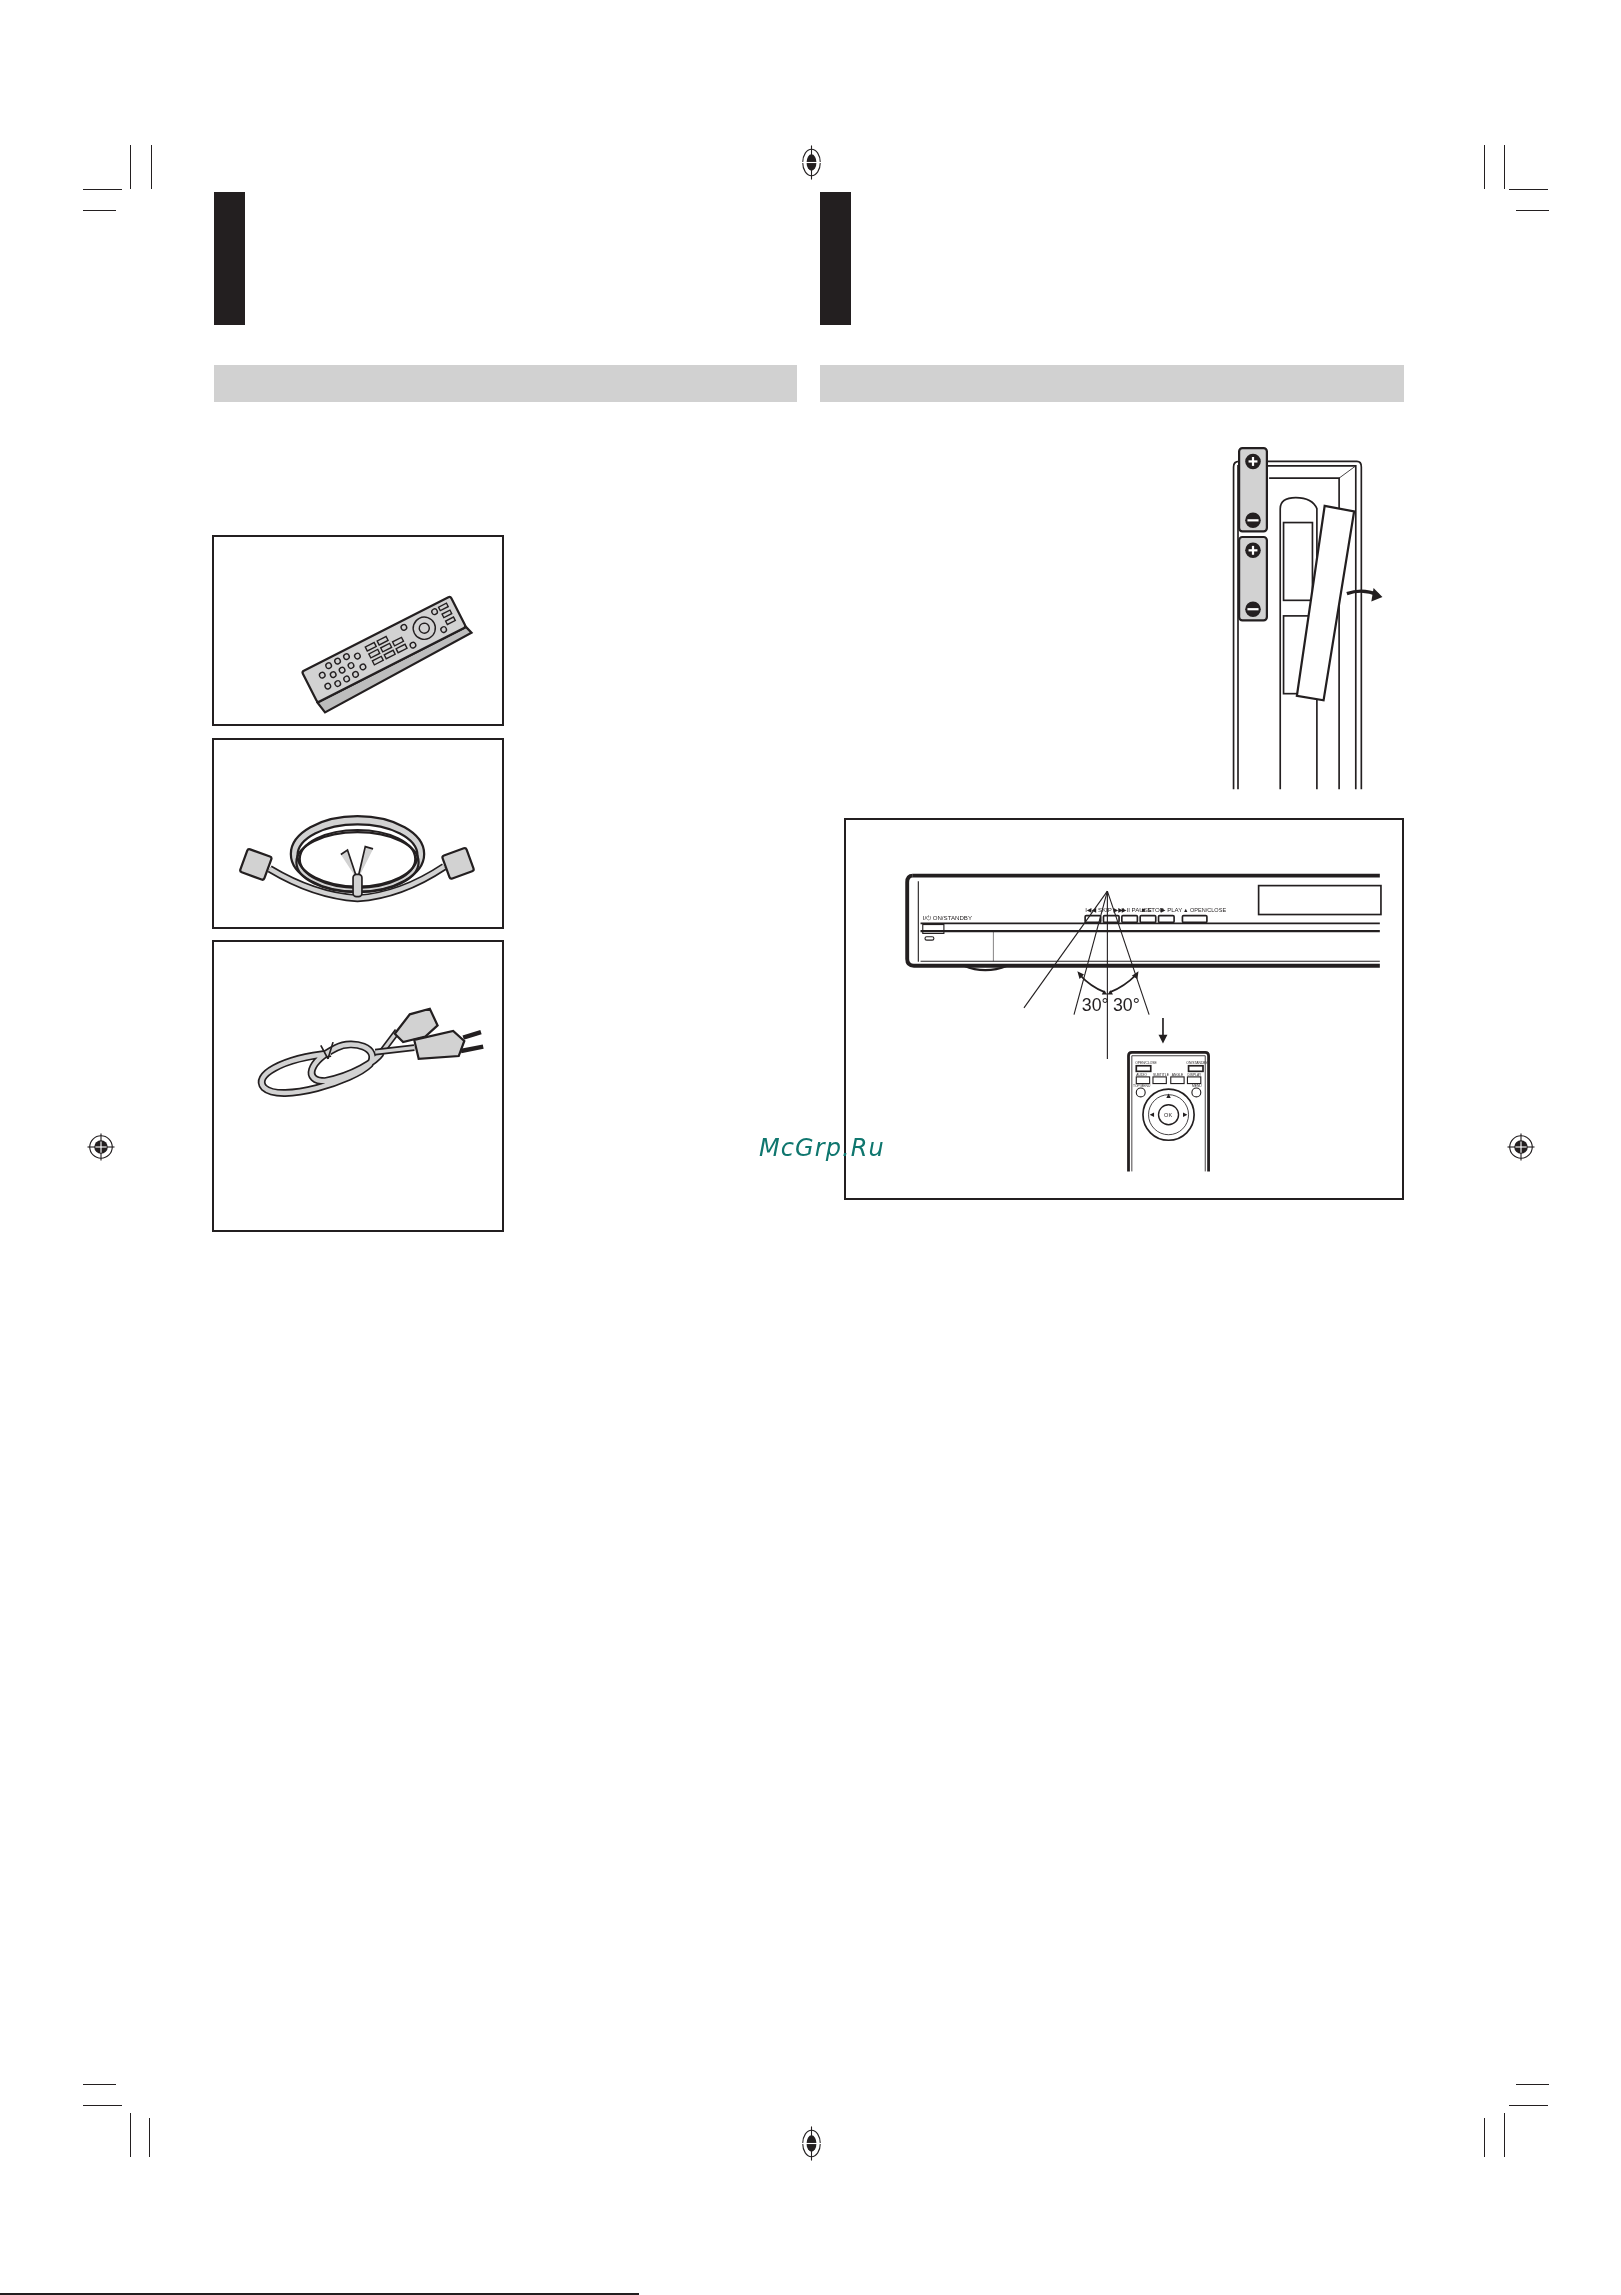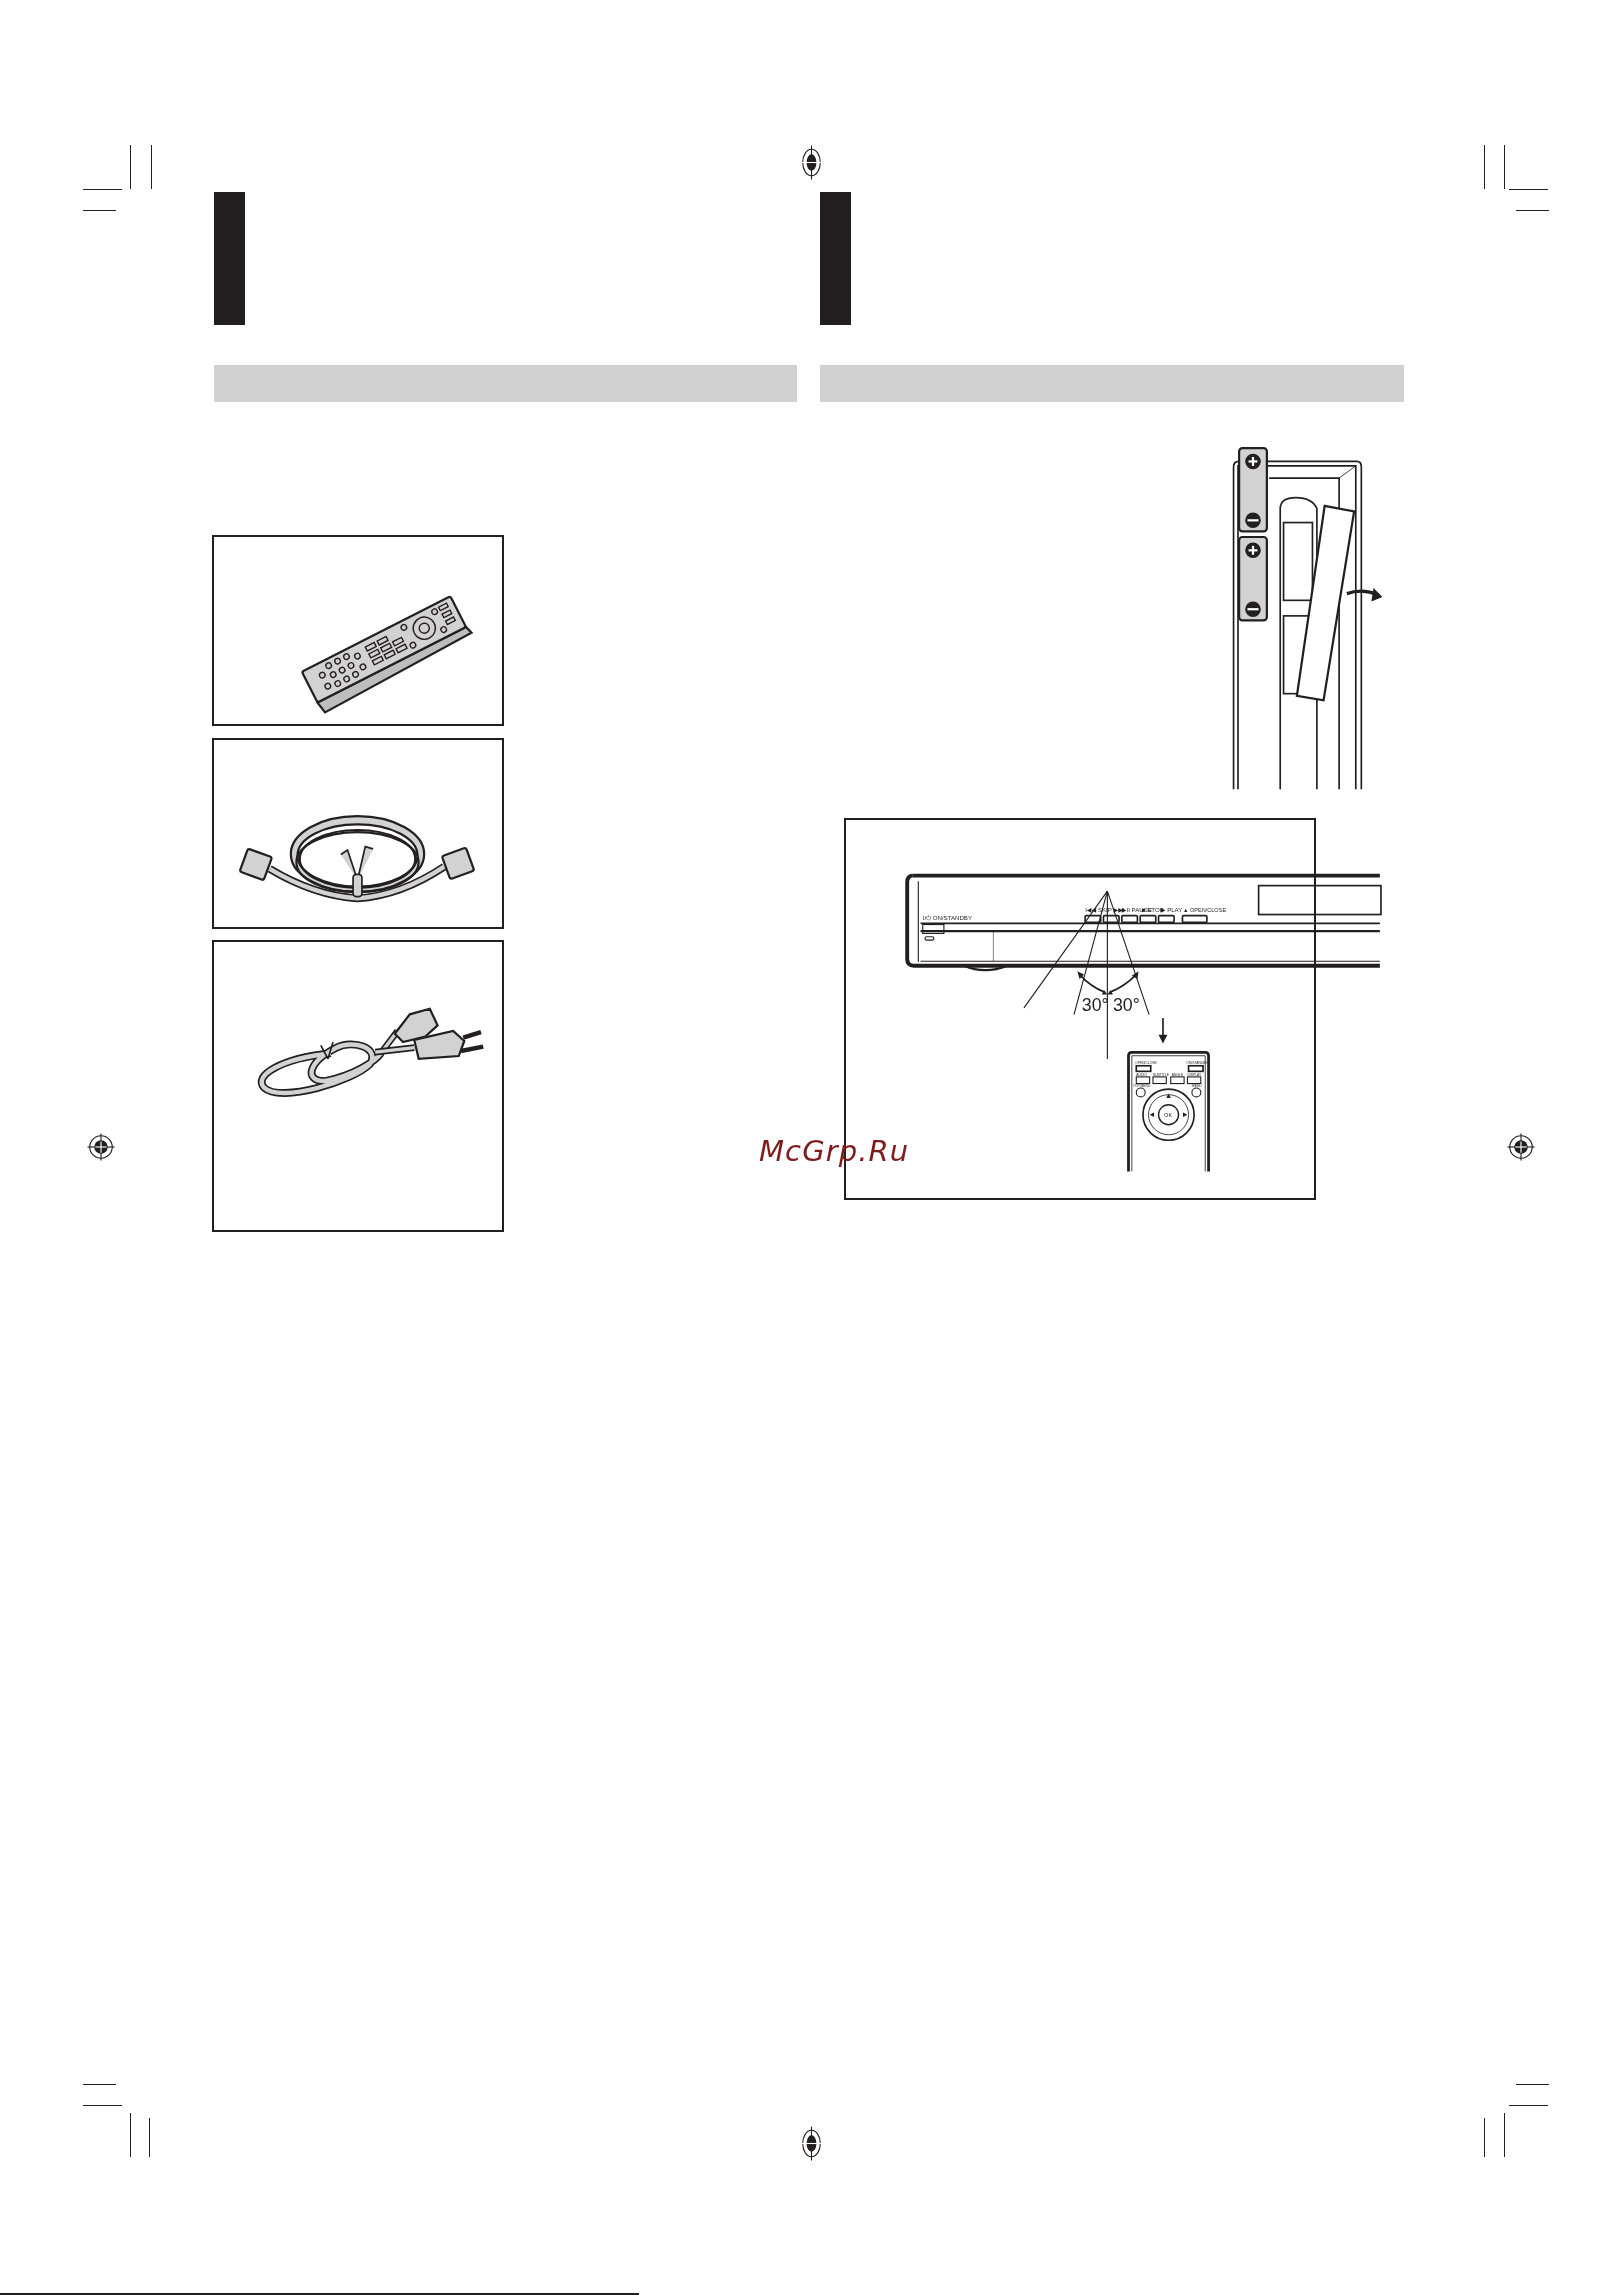--- a/index.html
+++ b/index.html
@@ -4,22 +4,22 @@
 <style>
   html, body { margin: 0; padding: 0; background: #ffffff; }
   body { width: 1622px; height: 2295px; position: relative; overflow: hidden;
          font-family: "Liberation Sans", sans-serif; color: #231f20; }
   .abs { position: absolute; }
   .black-tab { background: #231f20; }
   .gray-bar { background: #d1d1d1; }
   .figbox { border: 2.8px solid #231f20; background: #fff; box-sizing: border-box; }
   .crop-h { position: absolute; height: 1.1px; background: #231f20; }
   .crop-v { position: absolute; width: 1.1px; background: #231f20; }
-  .watermark { color: #7f1d1d; font-family: "DejaVu Sans", sans-serif; font-style: italic;
-               font-size: 29px; letter-spacing: 1.1px; }
+  .watermark { color: #0f766e; font-family: "DejaVu Sans", sans-serif; font-style: italic;
+               font-size: 24px; letter-spacing: 1.1px; }
   svg text { font-family: "Liberation Sans", sans-serif; }
   .slug { position: absolute; left: 0; top: 2293px; width: 639px; height: 1.7px; background: #231f20; }
 </style>
 </head>
 <body>
 
 <div>
   <div class="crop-v" style="left:130px;top:145px;height:44px;"></div>
   <div class="crop-v" style="left:151px;top:145px;height:44px;"></div>
   <div class="crop-h" style="left:83px;top:189px;width:39px;"></div>
@@ -176,21 +176,21 @@
       <rect x="38" y="176" width="50" height="150" rx="6" fill="#d2d2d2" stroke="#231f20" stroke-width="4"></rect>
       <circle cx="63" cy="200" r="14" fill="#231f20"></circle>
       <rect x="55" y="198" width="16" height="4" fill="#fff"></rect>
         <rect x="61" y="192" width="4" height="16" fill="#fff"></rect>
       <circle cx="63" cy="306" r="14" fill="#231f20"></circle>
       <rect x="53" y="304" width="20" height="4" fill="#fff"></rect>
     </g>
   </svg>
 </div>
 
-<div class="abs figbox" style="left:844px;top:818px;width:472px;height:382px;">
+<div class="abs figbox" style="left:844px;top:818px;width:560px;height:382px;">
   <svg width="555" height="377" viewBox="0 0 998 678">
     <g fill="none" stroke="#231f20">
       <path d="M 120,100 Q 110,100 110,112 L 110,250 Q 110,262 122,262 L 960,262" stroke-width="7"></path>
       <line x1="120" y1="100" x2="960" y2="100" stroke-width="7"></line>
       <line x1="134" y1="186" x2="960" y2="186" stroke-width="3"></line>
       <line x1="134" y1="200" x2="960" y2="200" stroke-width="4"></line>
       <line x1="134" y1="254" x2="960" y2="254" stroke-width="2"></line>
       <line x1="130" y1="110" x2="130" y2="255" stroke-width="2"></line>
       <rect x="138" y="188" width="38" height="16" stroke-width="2"></rect>
       <rect x="142" y="210" width="16" height="6" rx="3" stroke-width="2"></rect>

